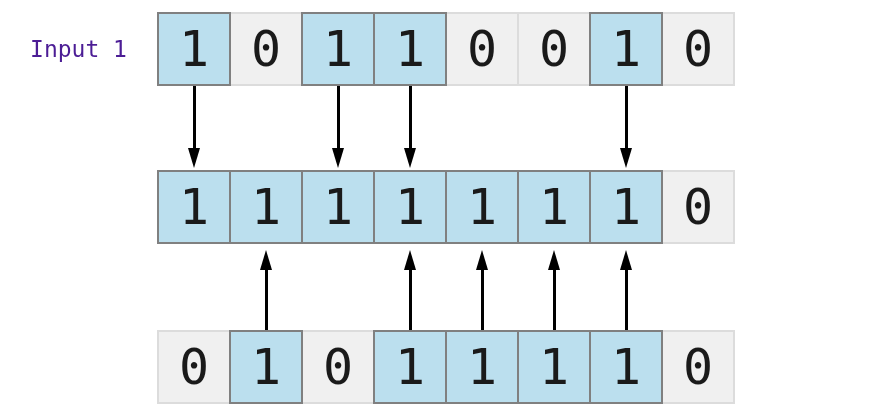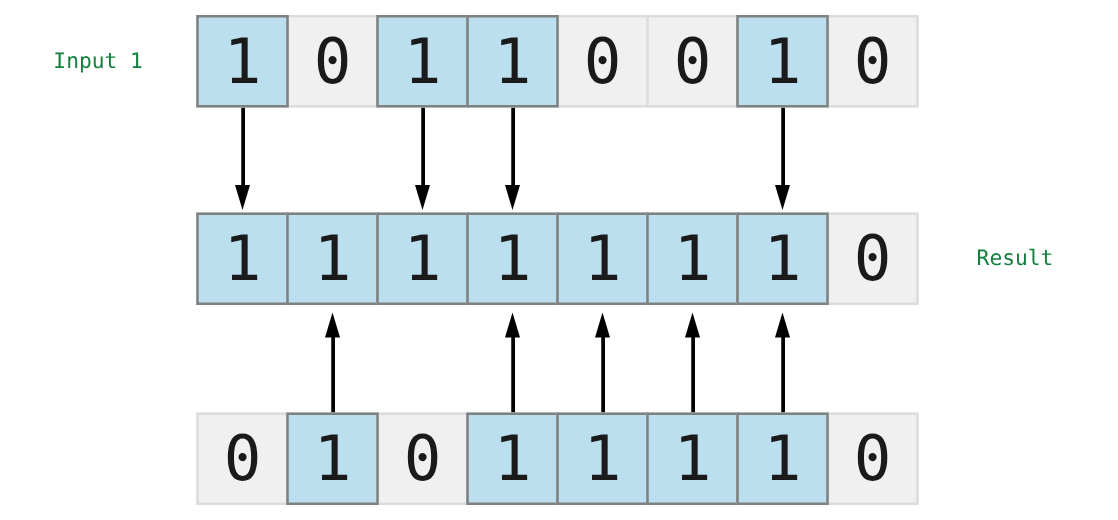--- a/index.html
+++ b/index.html
@@ -42,22 +42,22 @@
   }
   .cell.zero{
     background:var(--zero-fill);
     border:2px solid var(--zero-border);
     z-index:1;
   }
   .row-label{
     position:absolute;
     height:74px;
     display:flex;align-items:center;justify-content:center;
-    font-size:17px;
-    color:#15803d;
+    font-size:23px;
+    color:#4c1d95;
     white-space:pre;
   }
   #label-input1{left:0;top:12px;width:157px;}
   #label-input2{left:0;top:330px;width:157px;}
   #label-result{left:737px;top:170px;width:150px;}
   .aline{
     position:absolute;
     width:3px;
     background:var(--arrow);
   }
@@ -92,21 +92,20 @@
       <div class="cell one">1</div>
       <div class="cell one">1</div>
       <div class="cell one">1</div>
       <div class="cell one">1</div>
       <div class="cell one">1</div>
       <div class="cell one">1</div>
       <div class="cell one">1</div>
       <div class="cell zero">0</div>
     </div>
 
-  <div class="row-label" id="label-result">Result</div>
 
   <div class="bitrow" id="row-input2">
       <div class="cell zero">0</div>
       <div class="cell one">1</div>
       <div class="cell zero">0</div>
       <div class="cell one">1</div>
       <div class="cell one">1</div>
       <div class="cell one">1</div>
       <div class="cell one">1</div>
       <div class="cell zero">0</div>

